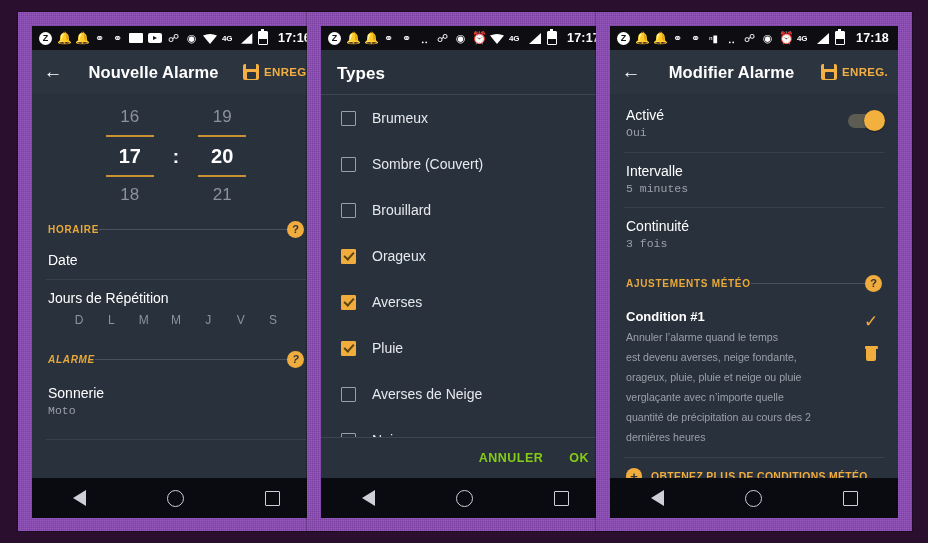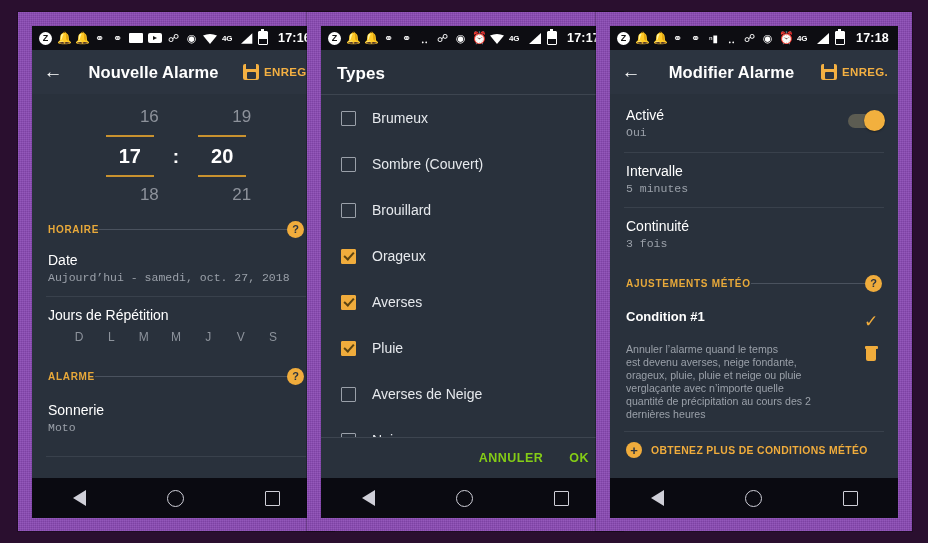--- a/index.html
+++ b/index.html
@@ -66,21 +66,21 @@
   
   .screen{flex:1;background:#29313c;position:relative;overflow:hidden;}
   .navbar{flex:0 0 40px;height:40px;background:#0a0a11;display:flex;align-items:center;justify-content:space-around;}
   .nav-tri{width:0;height:0;border-top:8px solid transparent;border-bottom:8px solid transparent;border-right:13px solid #cfcfd8;}
   .nav-cir{width:15px;height:15px;border:1.7px solid #cfcfd8;border-radius:50%;}
   .nav-sq{width:13px;height:13px;border:1.7px solid #cfcfd8;border-radius:1px;}
 
   
   .timepicker{display:flex;justify-content:center;align-items:center;padding-top:9px;gap:14px;}
   .tp-col{width:58px;text-align:center;}
-  .tp-dim{color:#8d929b;font-size:17px;height:28px;line-height:28px;text-align:right;}
+  .tp-dim{color:#8d929b;font-size:17px;height:28px;line-height:28px;}
   .tp-rule{height:2px;background:#c9922f;margin:4px 5px;}
   .tp-main{color:#ffffff;font-size:20px;font-weight:bold;height:30px;line-height:30px;}
   .tp-colon{color:#ffffff;font-size:19px;font-weight:bold;align-self:center;margin-top:2px;}
 
   
   .sect{display:flex;align-items:center;padding:0 16px;margin-top:12px;margin-bottom:4px;}
   .sect-t{color:#e8a93a;font-size:10px;font-weight:bold;letter-spacing:.7px;white-space:nowrap;}
   .sect-line{flex:1;height:1px;background:#4a525e;}
   .help{width:17px;height:17px;border-radius:50%;background:#f0ac3c;color:#2b3340;font-size:11px;
         font-weight:bold;display:flex;align-items:center;justify-content:center;line-height:1;cursor:pointer;}
@@ -111,21 +111,21 @@
   
   .tgl-row{display:flex;align-items:flex-start;padding:10px 16px 11px 16px;justify-content:flex-end;}
   .tgl-txt{flex:1;}
   .toggle{width:34px;height:14px;border-radius:8px;background:#5c5c52;position:relative;margin-top:8px;cursor:pointer;}
   .toggle .knob{position:absolute;right:-3px;top:-4px;width:21px;height:21px;border-radius:50%;background:#f2b03e;box-shadow:0 1px 2px rgba(0,0,0,.4);}
 
   
   .cond{display:flex;padding:9px 12px 10px 16px;gap:8px;}
   .cond-main{flex:1;}
   .cond-t{color:#ffffff;font-size:13px;font-weight:bold;}
-  .cond-d{color:#9aa0a9;font-size:10.6px;line-height:13px;margin-top:19px;white-space:pre-line;}
+  .cond-d{color:#9aa0a9;font-size:10.6px;line-height:20px;margin-top:3px;white-space:pre-line;}
   .cond-acts{width:30px;display:flex;flex-direction:column;align-items:center;gap:16px;padding-top:4px;}
   .check{color:#f0ac3c;font-size:17px;line-height:1;cursor:pointer;}
   .trash{width:13px;height:15px;position:relative;cursor:pointer;}
   .trash:before{content:"";position:absolute;top:0;left:0;width:13px;height:2.5px;background:#f0ac3c;border-radius:1px;}
   .trash:after{content:"";position:absolute;top:3px;left:1.5px;width:10px;height:12px;background:#f0ac3c;border-radius:0 0 2px 2px;}
   .more{display:flex;align-items:center;gap:9px;padding:10px 16px;cursor:pointer;}
   .plus{width:16px;height:16px;border-radius:50%;background:#f0ac3c;color:#2b3340;font-size:13px;
         font-weight:bold;display:flex;align-items:center;justify-content:center;line-height:1;}
   .more-l{color:#f0ac3c;font-size:10.4px;font-weight:bold;letter-spacing:.35px;}
 </style>
@@ -190,38 +190,37 @@
       </div>
 
       <div class="sect">
         <span class="sect-t">HORAIRE</span>
         <span class="sect-line"></span>
         <span class="help">?</span>
       </div>
 
       <div class="row">
         <div class="row-t">Date</div>
-        <div class="row-s">Aujourd’hui - samedi, oct. 27, 2018</div>
       </div>
       <div class="divider"></div>
 
       <div class="row">
         <div class="row-t">Jours de Répétition</div>
         <div class="days">
           <span class="day">D</span>
           <span class="day">L</span>
           <span class="day">M</span>
           <span class="day">M</span>
           <span class="day">J</span>
           <span class="day">V</span>
           <span class="day">S</span>
         </div>
       </div>
 
-      <div class="sect" style="margin-top:14px;">
+      <div class="sect" style="margin-top:14px;font-style:italic;">
         <span class="sect-t">ALARME</span>
         <span class="sect-line"></span>
         <span class="help">?</span>
       </div>
 
       <div class="row" style="padding-top:12px;">
         <div class="row-t">Sonnerie</div>
         <div class="row-s">Moto</div>
       </div>
       <div class="divider" style="margin-top:10px;"></div>

